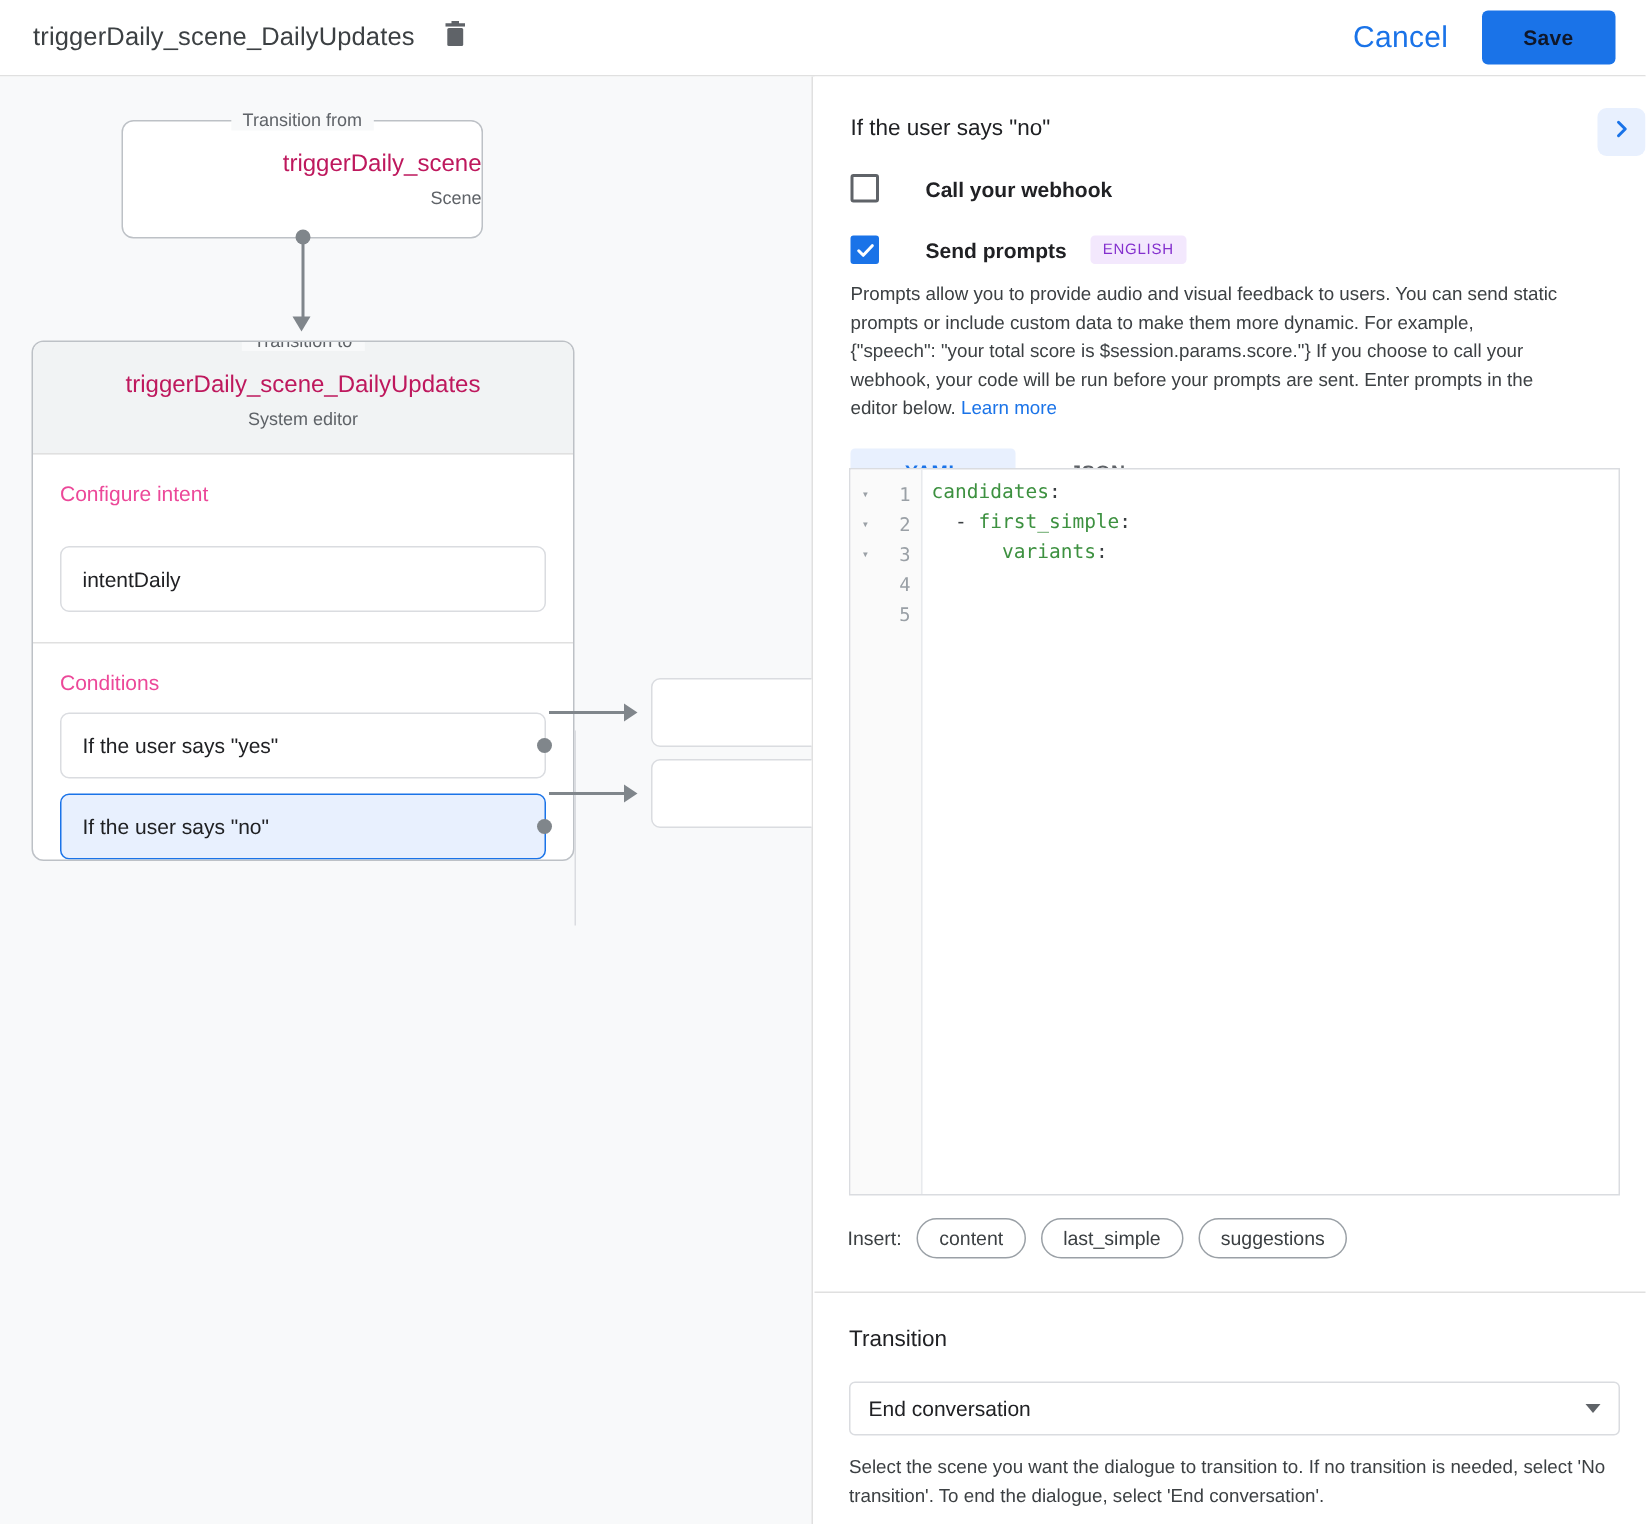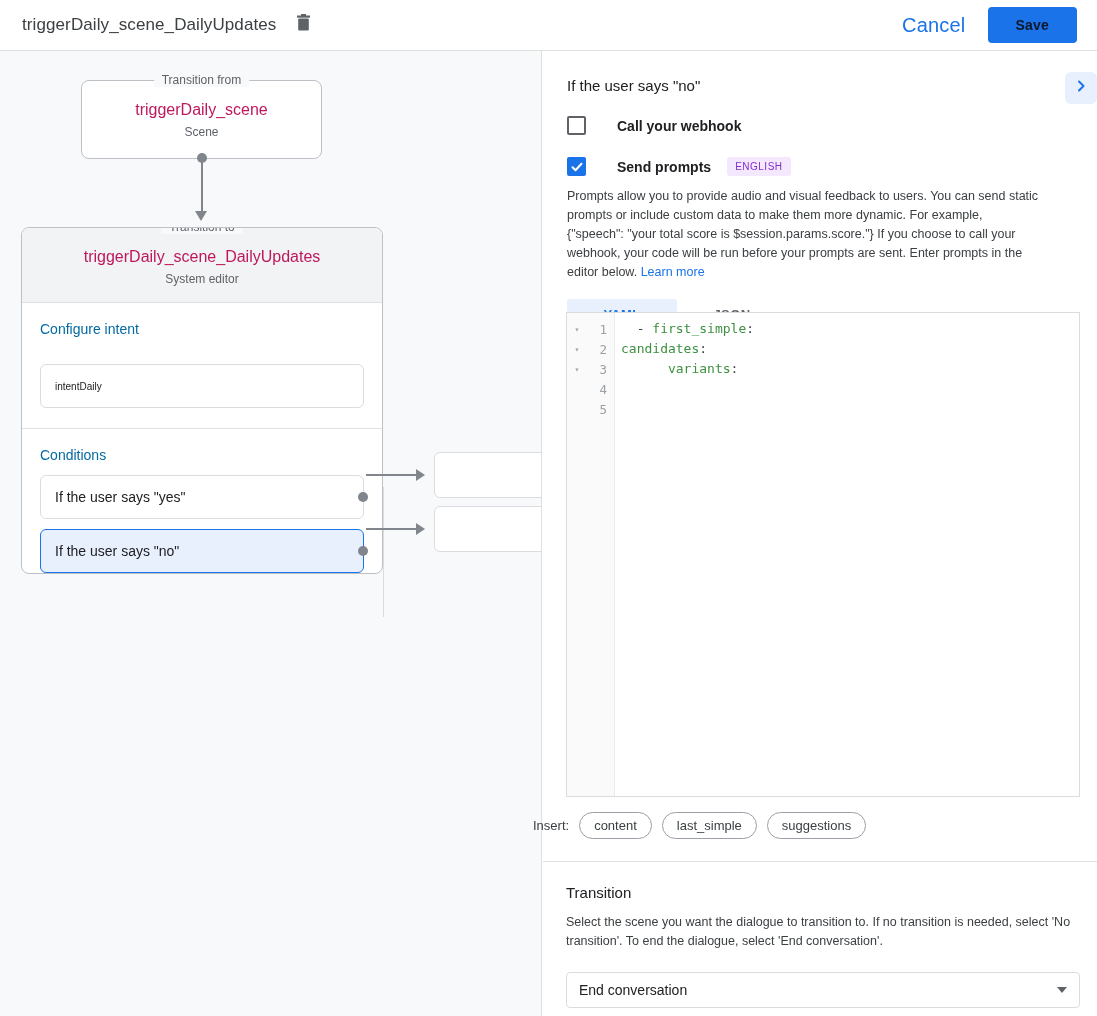--- a/index.html
+++ b/index.html
@@ -52,21 +52,21 @@
     position: absolute; top: -8px; left: 50%; transform: translateX(-50%);
     background: #f8f9fa; padding: 0 8px; font-size: 12px; color: #5f6368;
     white-space: nowrap;
   }
   .node-title { font-size: 16px; color: #be185d; text-align: center; }
   .node-sub { font-size: 12px; color: #5f6368; text-align: center; margin-top: 6px; }
 
   
   #node-from {
     left: 81px; top: 29px; width: 241px; height: 79px;
-    display: flex; flex-direction: column; align-items: center; justify-content: center;
+    display: flex; flex-direction: column; align-items: flex-end; justify-content: center;
   }
   #node-from-dot {
     position: absolute; left: 50%; bottom: -5px; transform: translateX(-50%);
     width: 10px; height: 10px; border-radius: 50%; background: #80868b;
   }
   
   #connector {
     position: absolute; left: 201px; top: 106px; width: 2px; height: 58px;
     background: #80868b;
   }
@@ -80,25 +80,25 @@
   #node-to {
     left: 21px; top: 176px; width: 362px; height: 347px;
     background: #fff; overflow: hidden; padding: 0;
   }
   #node-to-header {
     background: #f1f3f4; border-bottom: 1px solid #e0e0e0;
     padding: 20px 0 16px 0;
   }
   .section { padding: 18px 18px 20px 18px; }
   .section-divider { border-top: 1px solid #e0e0e0; }
-  .section-label { font-size: 14px; color: #0369a1; margin-bottom: 12px; }
+  .section-label { font-size: 14px; color: #ec4899; margin-bottom: 12px; }
   .field-box {
     border: 1px solid #dadce0; border-radius: 6px; height: 44px;
     display: flex; align-items: center; padding: 0 14px;
-    font-size: 10px; color: #202124; background: #fff; cursor: pointer; margin-top: 27px;
+    font-size: 14px; color: #202124; background: #fff; cursor: pointer; margin-top: 27px;
   }
   .cond-box {
     border: 1px solid #dadce0; border-radius: 6px; height: 44px;
     display: flex; align-items: center; padding: 0 14px;
     font-size: 14px; color: #202124; background: #fff; cursor: pointer;
     margin-bottom: 10px; position: relative;
   }
   .cond-box.selected { background: #e8f0fe; border: 1px solid #1a73e8; }
   .cond-dot {
     position: absolute; right: -5px; top: 50%; transform: translateY(-50%);
@@ -190,21 +190,21 @@
     height: 20px; white-space: pre; font-family: "DejaVu Sans Mono", monospace;
     font-size: 13px; line-height: 20px; padding-left: 6px;
   }
   .code-row.hl { background: #e8f0fe; }
   .k { color: #3d9140; }
   .p { color: #3c4043; }
   .s { color: #b5453c; }
 
   
   #insert-row {
-    position: absolute; left: 533px; top: 812px; display: flex; align-items: center;
+    position: absolute; left: 565px; top: 812px; display: flex; align-items: center;
   }
   #insert-label { font-size: 13px; color: #3c4043; margin-right: 10px; }
   .chip {
     border: 1px solid #9aa0a6; border-radius: 14px; padding: 5px 14px;
     font-size: 13px; color: #3c4043; margin-right: 10px; cursor: pointer;
     background: #fff;
   }
 
   #panel-sep {
     position: absolute; left: 543px; top: 861px; width: 554px; height: 1px;
@@ -352,36 +352,36 @@
       <div class="gutter-row">
         <span class="fold empty">▾</span>
         <span class="lnum">4</span>
       </div>
       <div class="gutter-row">
         <span class="fold empty">▾</span>
         <span class="lnum">5</span>
       </div>
     </div>
   <div id="code-area">
+      <div class="code-row"><span class="k">candidates</span><span class="p">:</span></div>
       <div class="code-row"><span class="p">  - </span><span class="k">first_simple</span><span class="p">:</span></div>
-      <div class="code-row"><span class="k">candidates</span><span class="p">:</span></div>
       <div class="code-row"><span class="p">      </span><span class="k">variants</span><span class="p">:</span></div>
       <div class="code-row">&nbsp;</div>
     </div>
 </div>
 
 <div id="insert-row">
   <span id="insert-label">Insert:</span>
   <span class="chip">content</span>
   <span class="chip">last_simple</span>
   <span class="chip">suggestions</span>
 </div>
 
 <div id="panel-sep"></div>
 
 <div id="transition-sec">
   <div id="transition-title">Transition</div>
-  <div id="transition-desc">Select the scene you want the dialogue to transition to. If no transition is needed, select 'No transition'. To end the dialogue, select 'End conversation'.</div>
   <div id="select-box">
     <span id="select-value">End conversation</span>
     <span id="select-caret"></span>
   </div>
+  <div id="transition-desc">Select the scene you want the dialogue to transition to. If no transition is needed, select 'No transition'. To end the dialogue, select 'End conversation'.</div>
 </div>
 
 </body></html>

